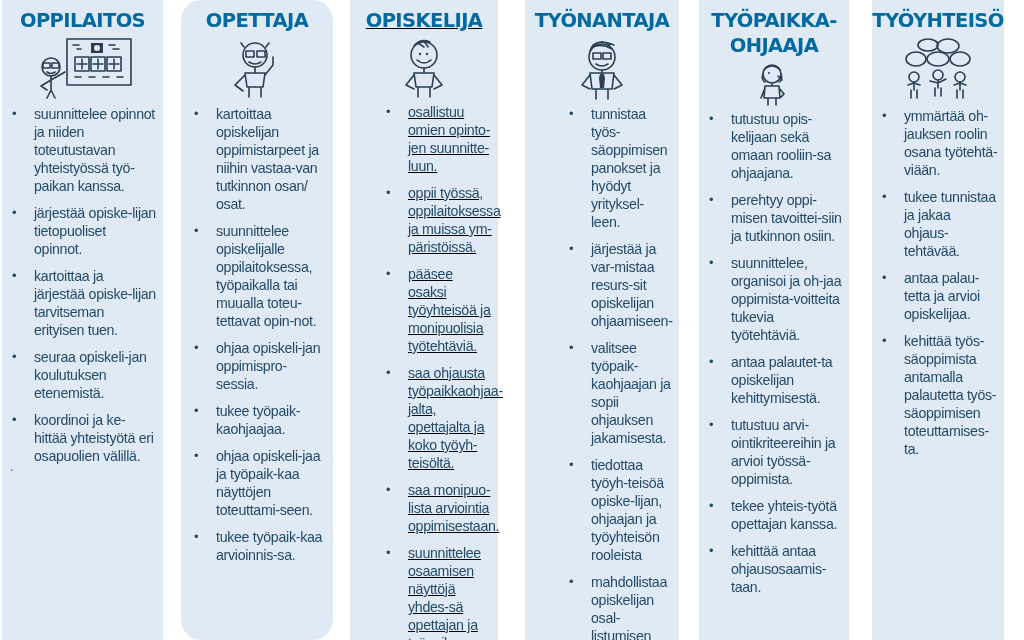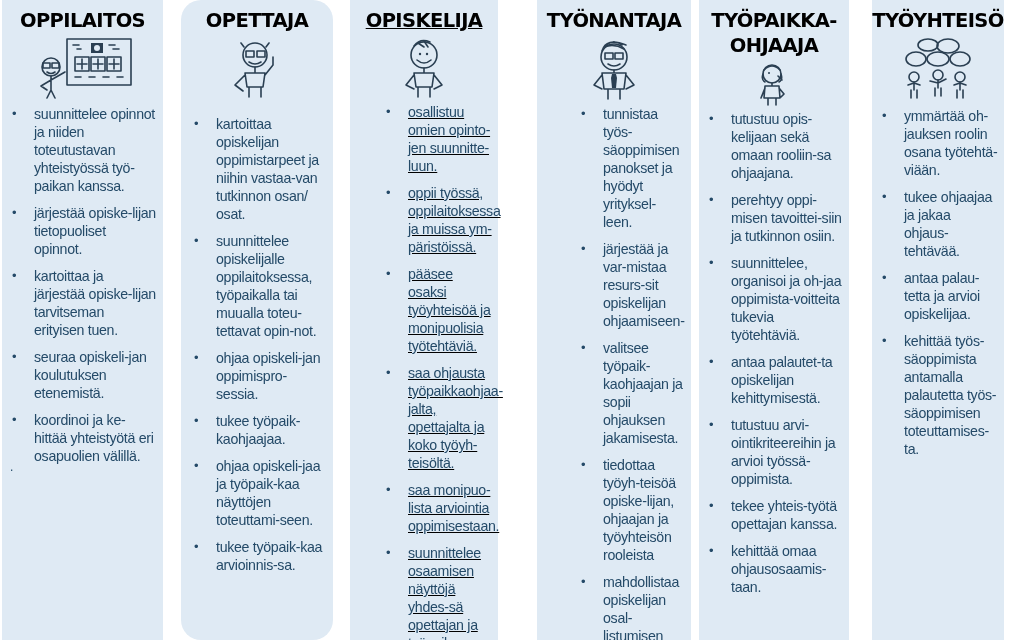--- a/index.html
+++ b/index.html
@@ -1,20 +1,20 @@
 <!DOCTYPE html>
 <html><head>
 <meta charset="utf-8">
 <style>
   html, body { margin:0; padding:0; background:#ffffff; }
   body { width:1024px; height:640px; position:relative; overflow:hidden;
          font-family: "Liberation Sans", "DejaVu Sans", sans-serif; }
   .col { position:absolute; top:0; height:640px; background:#dfeaf4;
          box-sizing:border-box; }
-  .title { color:#000000; font-weight:bold; text-align:center;
+  .title { color:#0369a1; font-weight:bold; text-align:center;
            font-size:19.5px; line-height:25px; letter-spacing:-0.6px;
            margin-top:8px; font-family:"DejaVu Sans", sans-serif; }
   .illus { display:block; margin:4px auto 0 auto; }
   ul.items { list-style:none; margin:0; padding:0 6px 0 6px; }
   ul.items li { position:relative; padding-left:26px; color:#244a68;
                 font-size:14.2px; line-height:18px; margin-bottom:9px;
                 letter-spacing:-0.3px; }
   ul.items li::before { content:"•"; position:absolute; left:4px; top:0;
                 font-size:13px; color:#244a68; }
   .stray { position:absolute; color:#244a68; font-size:12px; }
@@ -51,21 +51,21 @@
 </div>
 
 <div class="col" style="left:181px; width:152px;border-radius:20px;">
   <div class="title">OPETTAJA</div>
   <svg class="illus" width="60" height="62" viewBox="0 0 60 62">
     <circle class="s" cx="28" cy="18" r="12"></circle>
     <rect class="s" x="19" y="14" width="8" height="6"></rect>
       <rect class="s" x="30" y="14" width="8" height="6"></rect>
     <path class="s" d="M17 10l-3-4M39 10l3-4M22 25q6 4 12 0M28 30v6M18 36h20l-2 14h-16zM18 38l-10 10l8 6M38 38l8-10v-8M22 50v10M34 50v10"></path>
   </svg>
-  <ul class="items" style="margin-top:16px;padding-left:9px;">
+  <ul class="items" style="margin-top:6px;padding-left:9px;">
     <li>kartoittaa opiskelijan oppimistarpeet ja niihin vastaa-van tutkinnon osan/ osat.</li>
     <li>suunnittelee opiskelijalle oppilaitoksessa, työpaikalla tai muualla toteu-tettavat opin-not.</li>
     <li>ohjaa opiskeli-jan oppimispro-sessia.</li>
     <li>tukee työpaik-kaohjaajaa.</li>
     <li>ohjaa opiskeli-jaa ja työpaik-kaa näyttöjen toteuttami-seen.</li>
     <li>tukee työpaik-kaa arvioinnis-sa.</li>
   </ul>
 </div>
 
 <div class="col" style="left:350px; width:148px;text-decoration:underline;">
@@ -80,21 +80,21 @@
   <ul class="items" style="margin-top:4px;padding-left:32px;">
     <li>osallistuu omien opinto-jen suunnitte-luun.</li>
     <li>oppii työssä, oppilaitoksessa ja muissa ym-päristöissä.</li>
     <li>pääsee osaksi työyhteisöä ja monipuolisia työtehtäviä.</li>
     <li>saa ohjausta työpaikkaohjaa-jalta, opettajalta ja koko työyh-teisöltä.</li>
     <li>saa monipuo-lista arviointia oppimisestaan.</li>
     <li>suunnittelee osaamisen näyttöjä yhdes-sä opettajan ja työpaikan kanssa.</li>
   </ul>
 </div>
 
-<div class="col" style="left:537px; width:154px;">
+<div class="col" style="left:525px; width:154px;">
   <div class="title">TYÖNANTAJA</div>
   <svg class="illus" width="60" height="64" viewBox="0 0 60 64">
     <circle class="s" cx="30" cy="20" r="13"></circle>
     <path class="s" d="M18 14q4-14 24-6M20 10q10-4 20 2M22 8q8-6 16 0"></path>
     <rect class="s" x="21" y="16" width="8" height="6"></rect>
       <rect class="s" x="31" y="16" width="8" height="6"></rect>
     <path class="s" d="M24 27q6 4 12 0M30 33v3M18 36h24l-2 16h-20zM18 38l-8 10l8 4M42 38l8 10l-8 4M24 52v10M36 52v10"></path>
     <path d="M28 37h4l1 4l-1 10h-4l-1-10z" fill="#2a3f52"></path>
   </svg>
   <ul class="items" style="margin-top:4px;padding-left:40px;">
@@ -118,38 +118,38 @@
     <circle cx="17" cy="11" r="1" fill="#2a3f52"></circle>
     <path class="s" d="M20 21v3M13 24h14l1 12h-16zM13 26l-4 10M27 26l5 6l-3 3M16 36v7M24 36v7"></path>
   </svg>
   <ul class="items" style="margin-top:4px;">
     <li>tutustuu opis-kelijaan sekä omaan rooliin-sa ohjaajana.</li>
     <li>perehtyy oppi-misen tavoittei-siin ja tutkinnon osiin.</li>
     <li>suunnittelee, organisoi ja oh-jaa oppimista-voitteita tukevia työtehtäviä.</li>
     <li>antaa palautet-ta opiskelijan kehittymisestä.</li>
     <li>tutustuu arvi-ointikriteereihin ja arvioi työssä-oppimista.</li>
     <li>tekee yhteis-työtä opettajan kanssa.</li>
-    <li>kehittää omaa ohjausosaamis-taan.</li>
+    <li>kehittää antaa ohjausosaamis-taan.</li>
   </ul>
 </div>
 
 <div class="col" style="left:872px; width:132px;">
   <div class="title">TYÖYHTEISÖ</div>
   <svg class="illus" width="72" height="64" viewBox="0 0 72 64">
     <ellipse class="s" cx="26" cy="8" rx="10" ry="6"></ellipse>
     <ellipse class="s" cx="46" cy="9" rx="11" ry="7"></ellipse>
     <ellipse class="s" cx="14" cy="22" rx="10" ry="7"></ellipse>
     <ellipse class="s" cx="36" cy="22" rx="11" ry="7"></ellipse>
     <ellipse class="s" cx="58" cy="22" rx="10" ry="7"></ellipse>
     <circle class="s" cx="12" cy="40" r="5"></circle>
       <path class="s" d="M12 45v8M6 48l6-2l6 2M9 53v8M15 53v8"></path>
     <circle class="s" cx="36" cy="38" r="5"></circle>
       <path class="s" d="M36 43v8M28 44l8 2l8-4M33 51v8M39 51v8"></path>
     <circle class="s" cx="58" cy="40" r="5"></circle>
       <path class="s" d="M58 45v8M52 48l6-2l6 2M55 53v8M61 53v8"></path>
   </svg>
   <ul class="items" style="margin-top:6px;">
     <li>ymmärtää oh-jauksen roolin osana työtehtä-viään.</li>
-    <li>tukee ohjaajaa ja jakaa ohjaus-tehtävää.</li>
+    <li>tukee tunnistaa ja jakaa ohjaus-tehtävää.</li>
     <li>antaa palau-tetta ja arvioi opiskelijaa.</li>
     <li>kehittää työs-säoppimista antamalla palautetta työs-säoppimisen toteuttamises-ta.</li>
   </ul>
 </div>
 
 </body></html>

